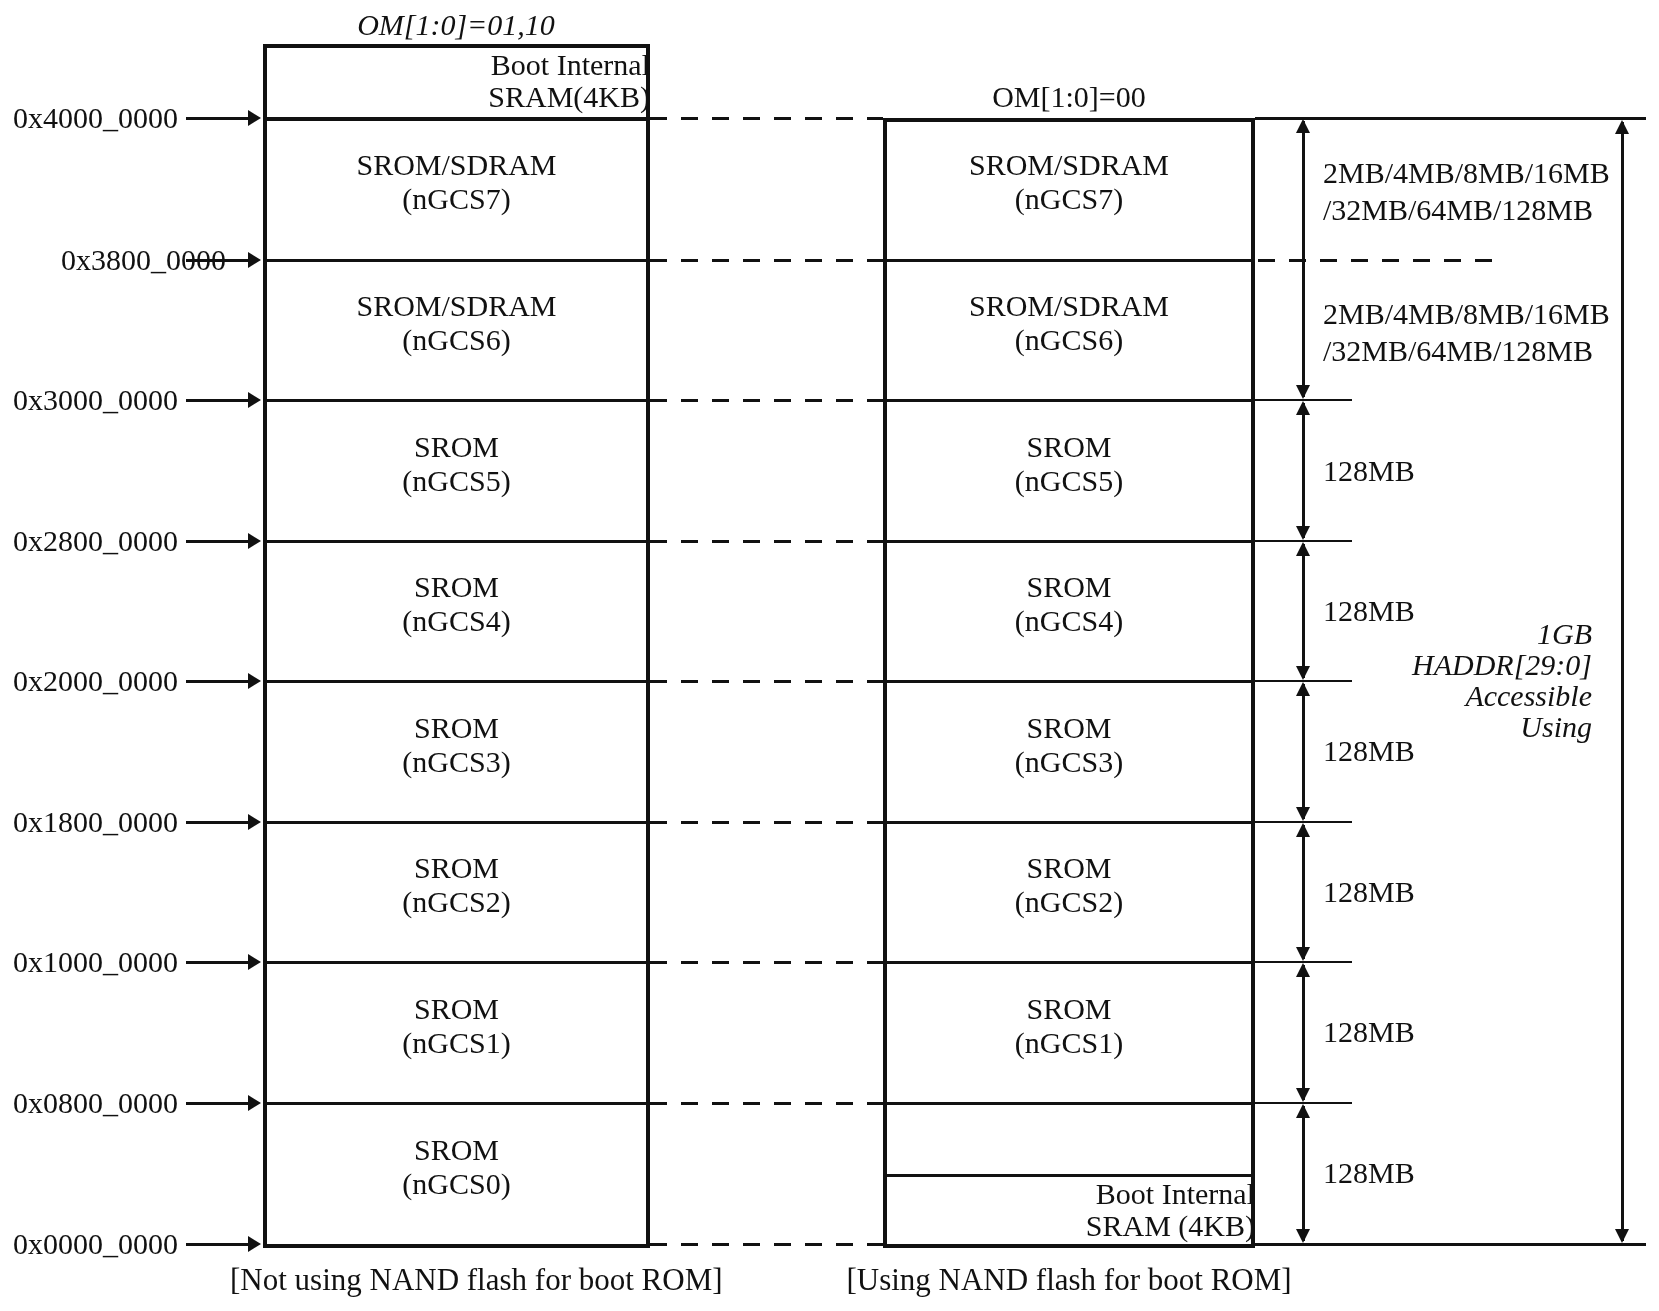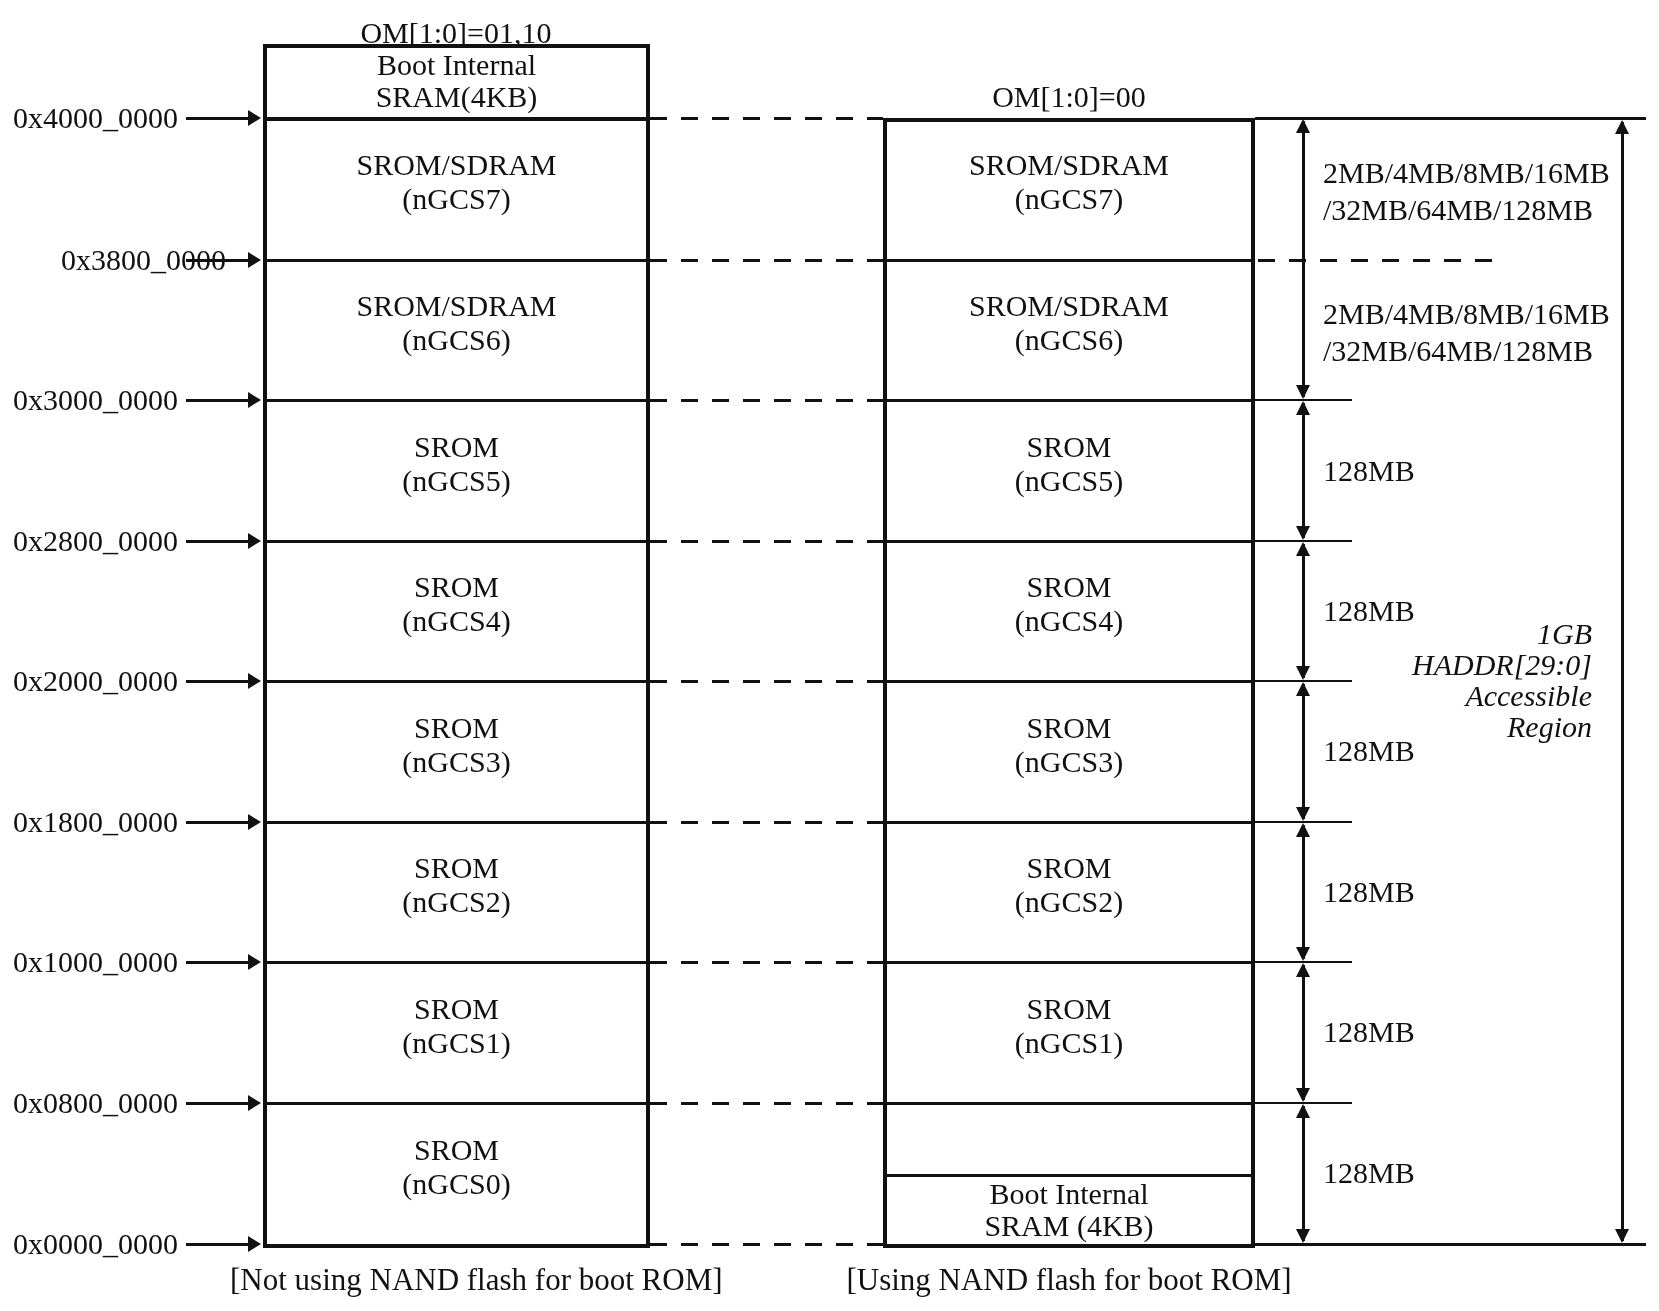--- a/index.html
+++ b/index.html
@@ -31,21 +31,21 @@
   .tick{position:absolute;height:2px;background:#111;}
   .region-label{
     position:absolute;display:flex;flex-direction:column;
     align-items:center;justify-content:center;
     text-align:right;font-size:30px;line-height:34px;
     box-sizing:border-box;padding-bottom:14px;
   }
   .region-label span{display:block;}
   .boot-label{
     position:absolute;display:flex;flex-direction:column;
-    align-items:center;justify-content:center;
+    align-items:flex-end;justify-content:center;
     text-align:center;font-size:30px;line-height:32px;padding-bottom:16px;
   }
   .boot-label span{display:block;}
   .varrow{position:absolute;width:3px;background:#111;}
   .varrow::before{
     content:"";position:absolute;top:-2px;left:-6px;width:0;height:0;
     border-left:7px solid transparent;border-right:7px solid transparent;
     border-bottom:14px solid #111;
   }
   .varrow::after{
@@ -61,21 +61,21 @@
   .refer-note span{display:block;}
   .access-note{position:absolute;width:210px;text-align:right;font-size:30px;line-height:31px;}
   .access-note span{display:block;font-style:italic;}
   .mb128{position:absolute;height:42px;font-size:30px;line-height:42px;white-space:nowrap;}
 </style>
 </head>
 <body>
 
 <div id="canvas">
 
-  <div class="mode-label" style="left:306px;top:16px;">OM[1:0]=01,10</div>
+  <div class="mode-label" style="left:306px;top:8px;font-style:italic;">OM[1:0]=01,10</div>
   <div class="mode-label" style="left:919px;top:80px;">OM[1:0]=00</div>
 
   <div class="addr" style="top:97px;">0x4000_0000</div>
   <div class="addr" style="top:239px;margin-left:48px;">0x3800_0000</div>
   <div class="addr" style="top:379px;">0x3000_0000</div>
   <div class="addr" style="top:520px;">0x2800_0000</div>
   <div class="addr" style="top:660px;">0x2000_0000</div>
   <div class="addr" style="top:801px;">0x1800_0000</div>
   <div class="addr" style="top:941px;">0x1000_0000</div>
   <div class="addr" style="top:1082px;">0x0800_0000</div>
@@ -225,19 +225,19 @@
   <div class="mb128" style="left:1323px;top:590px;">128MB</div>
   <div class="mb128" style="left:1323px;top:730px;">128MB</div>
   <div class="mb128" style="left:1323px;top:871px;">128MB</div>
   <div class="mb128" style="left:1323px;top:1011px;">128MB</div>
   <div class="mb128" style="left:1323px;top:1152px;">128MB</div>
 
   <div class="access-note" style="left:1382px;top:618px;">
     <span>1GB</span>
     <span>HADDR[29:0]</span>
     <span>Accessible</span>
-    <span>Region</span>
+    <span>Using</span>
   </div>
 
   <div class="caption" style="left:829px;top:1262px;">[Using NAND flash for boot ROM]</div>
   <div class="caption" style="left:230px;top:1262px;">[Not using NAND flash for boot ROM]</div>
 
 </div>
 
 </body></html>

